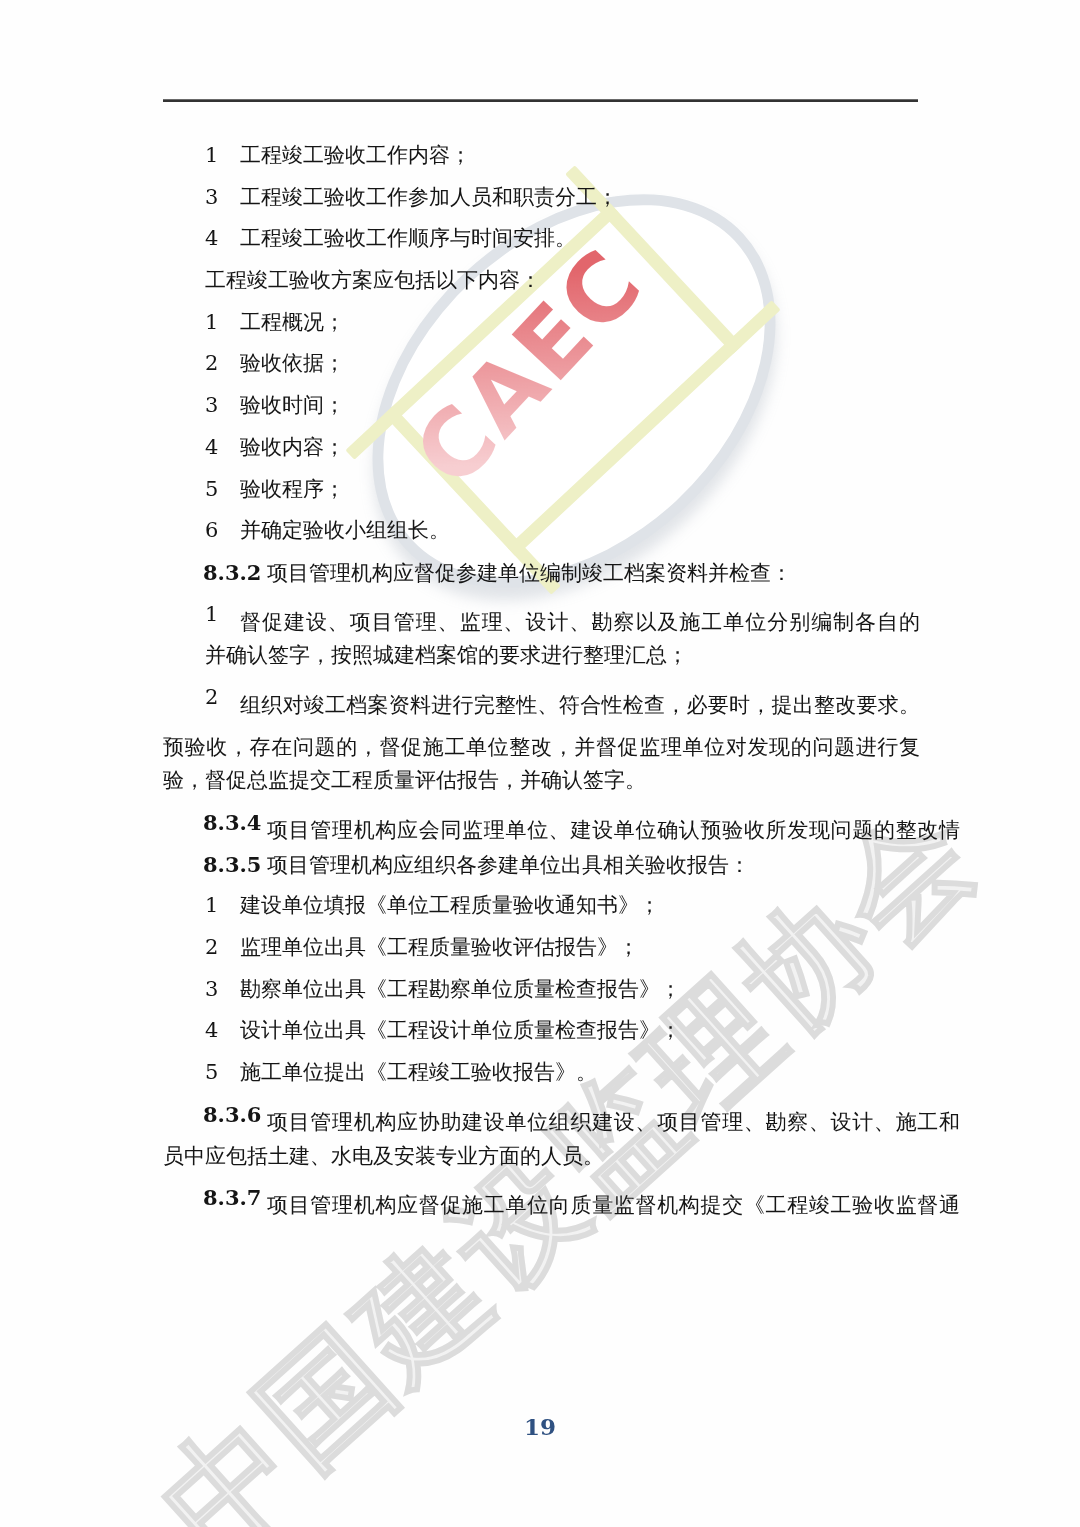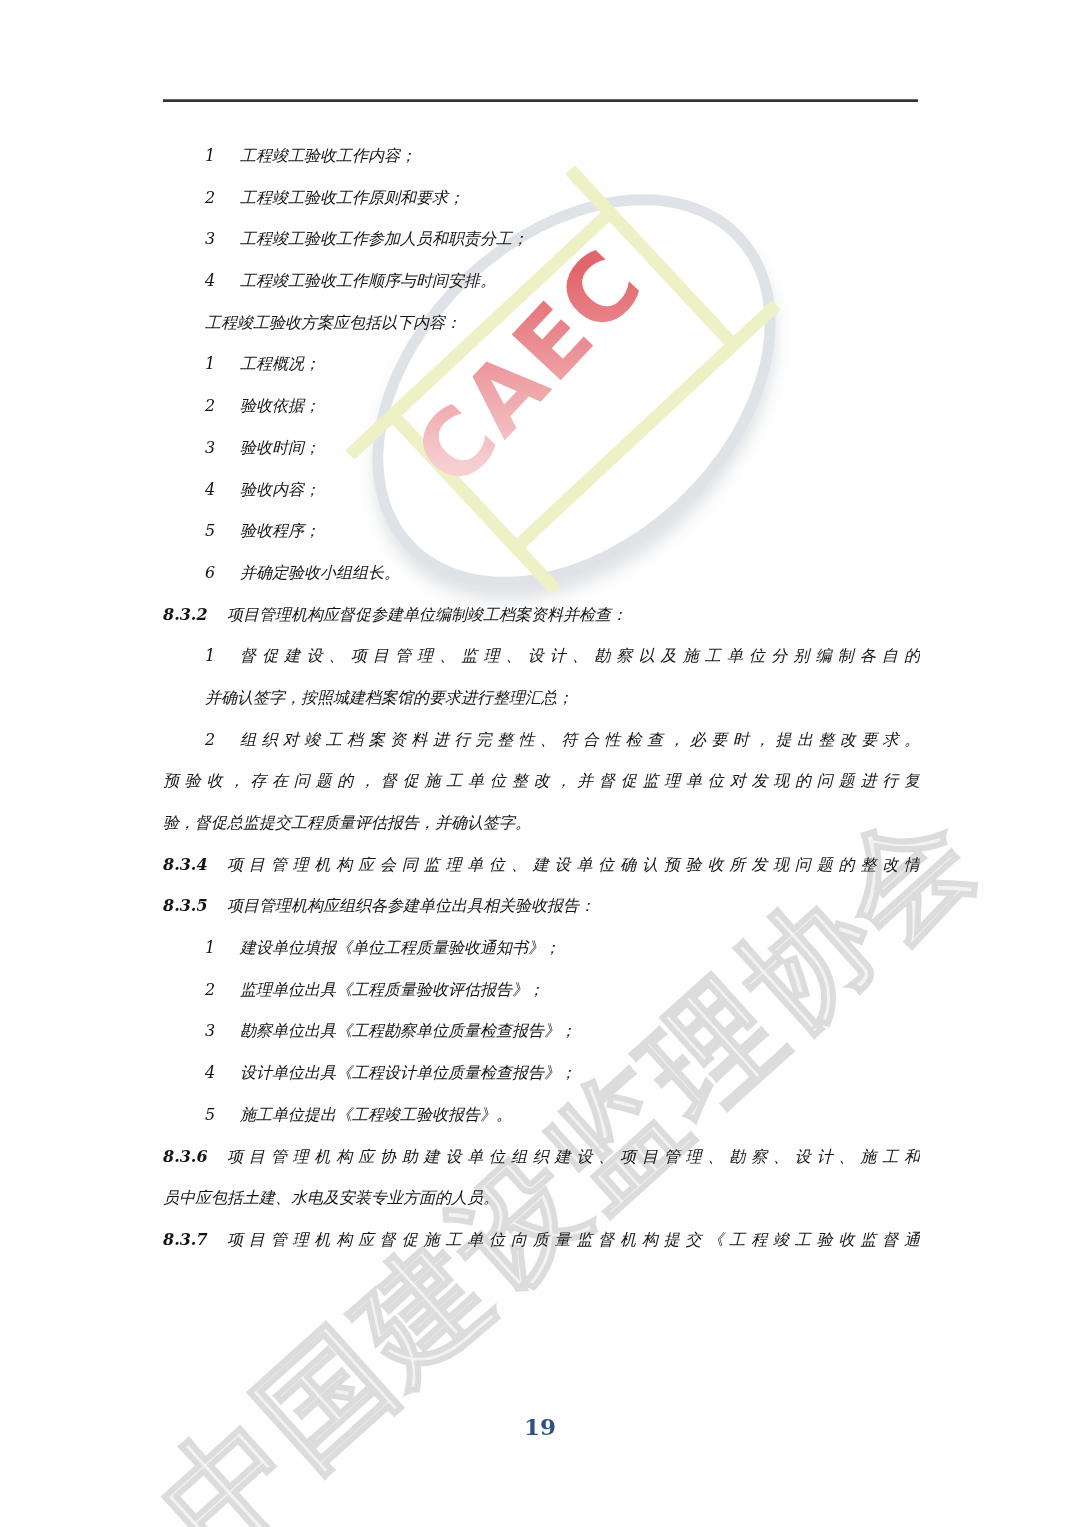--- a/index.html
+++ b/index.html
@@ -49,31 +49,30 @@
     position:absolute;left:570px;top:1180px;z-index:0;
     transform:translate(-50%,-50%) rotate(-42deg);
     font-family:"DejaVu Sans","Liberation Sans",sans-serif;
     font-weight:bold;font-size:125px;letter-spacing:5px;white-space:nowrap;
     color:rgba(229,229,229,.48);
     -webkit-text-stroke:2px #dcdcdc;
   }
   
   .content{position:absolute;left:163px;top:135px;width:757px;z-index:1;}
   .line{
-    height:41.7px;line-height:41.7px;font-size:16px;color:#151515;
+    height:41.7px;line-height:41.7px;font-size:21px;color:#151515;
     white-space:nowrap;
-    font-style:italic;
   }
   .item,.hang,.indent{padding-left:42px;}
   .num{display:inline-block;width:35px;}
-  .secnum{display:inline-block;width:64px;font-weight:bold;}
+  .secnum{display:inline-block;width:64px;font-weight:bold;margin-left:40px;}
   .j .txt{
     display:inline-block;vertical-align:top;white-space:normal;
     overflow:hidden;height:41.7px;
-    text-align:justify;text-align-last:justify;
+    text-align:justify;text-align-last:justify;margin-top:8px;
   }
   .j.cont .txt{width:100%;}
   .j.section .txt{width:calc(100% - 64px);}
   .j.item .txt{width:calc(100% - 35px);}
   
   .pagenum{
     position:absolute;left:0;top:1413px;width:100%;text-align:center;
     font-size:23px;font-weight:bold;color:#2f5181;z-index:1;
   }
 </style>
@@ -90,21 +89,20 @@
   </div>
   <div class="wm-caec">CAEC</div>
 </div>
 
 <div class="wm-diag">中国建设监理协会</div>
 
 <div class="rule"></div>
 
 <div class="content">
     <div class="line item"><span class="num">1</span><span class="txt">工程竣工验收工作内容；</span></div>
-    <div class="line item"><span class="num">2</span><span class="txt">工程竣工验收工作原则和要求；</span></div>
     <div class="line item"><span class="num">3</span><span class="txt">工程竣工验收工作参加人员和职责分工；</span></div>
     <div class="line item"><span class="num">4</span><span class="txt">工程竣工验收工作顺序与时间安排。</span></div>
     <div class="line indent"><span class="txt">工程竣工验收方案应包括以下内容：</span></div>
     <div class="line item"><span class="num">1</span><span class="txt">工程概况；</span></div>
     <div class="line item"><span class="num">2</span><span class="txt">验收依据；</span></div>
     <div class="line item"><span class="num">3</span><span class="txt">验收时间；</span></div>
     <div class="line item"><span class="num">4</span><span class="txt">验收内容；</span></div>
     <div class="line item"><span class="num">5</span><span class="txt">验收程序；</span></div>
     <div class="line item"><span class="num">6</span><span class="txt">并确定验收小组组长。</span></div>
     <div class="line section"><span class="secnum">8.3.2</span><span class="txt">项目管理机构应督促参建单位编制竣工档案资料并检查：</span></div>

